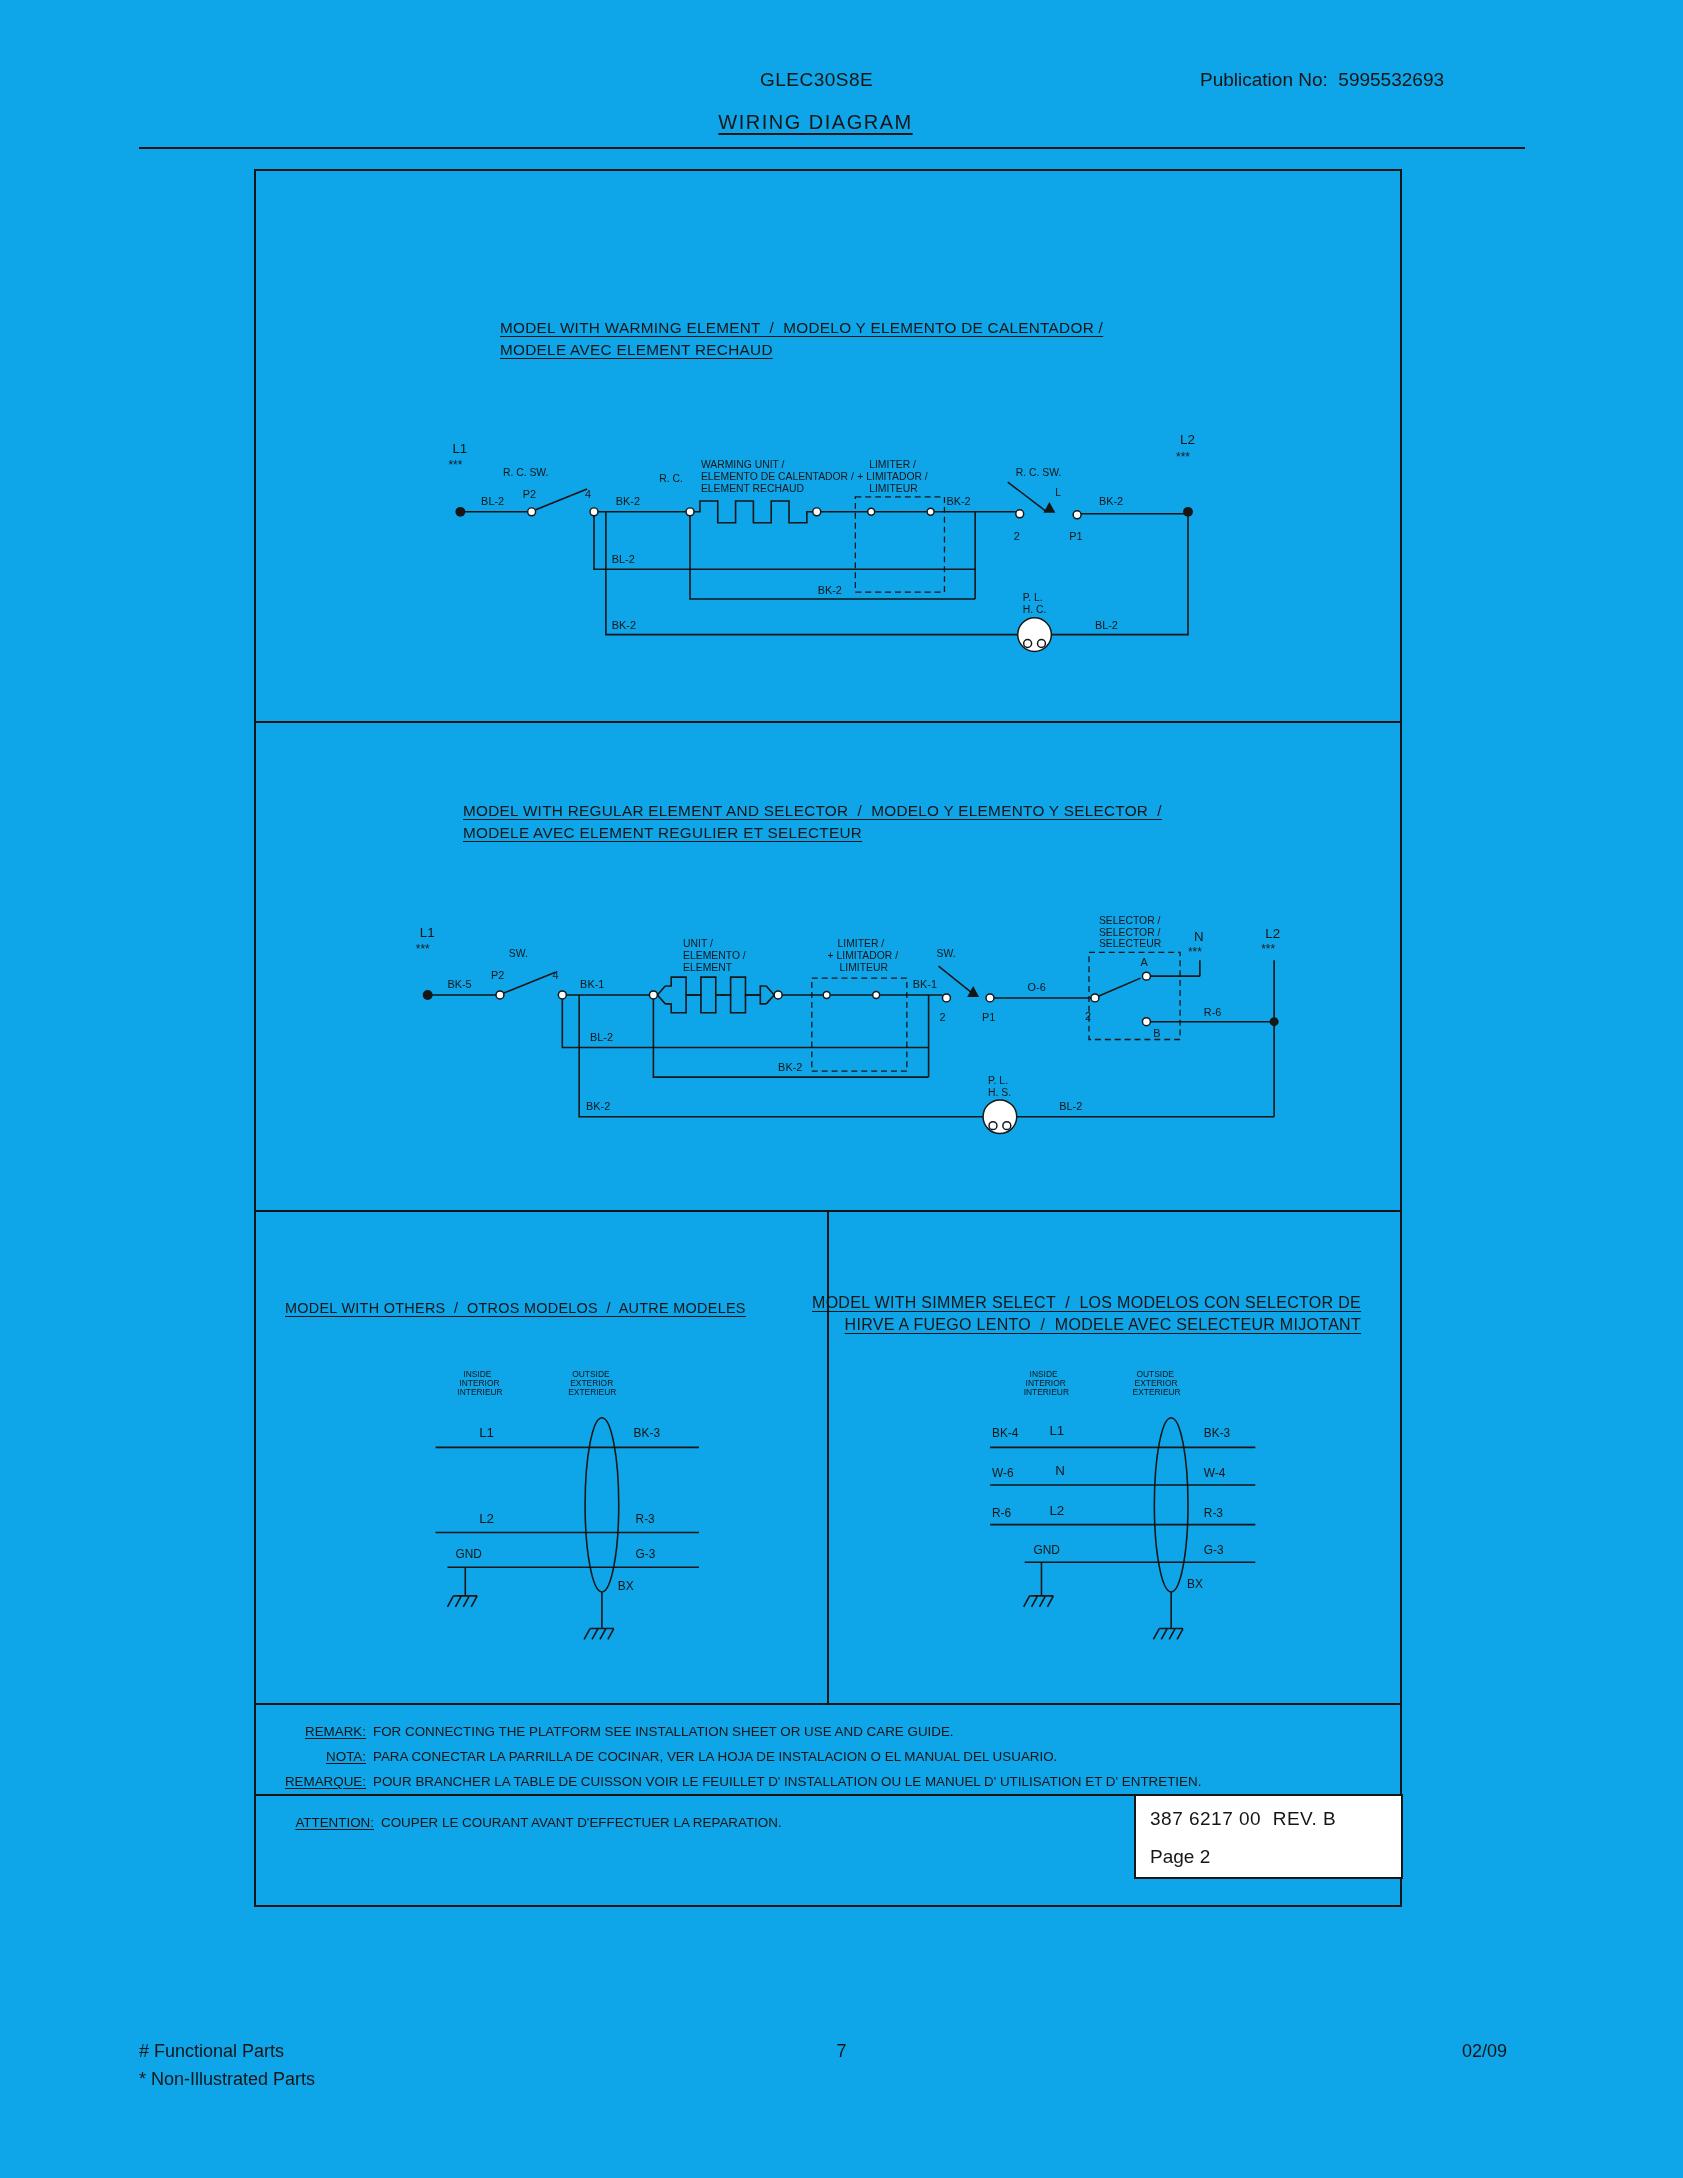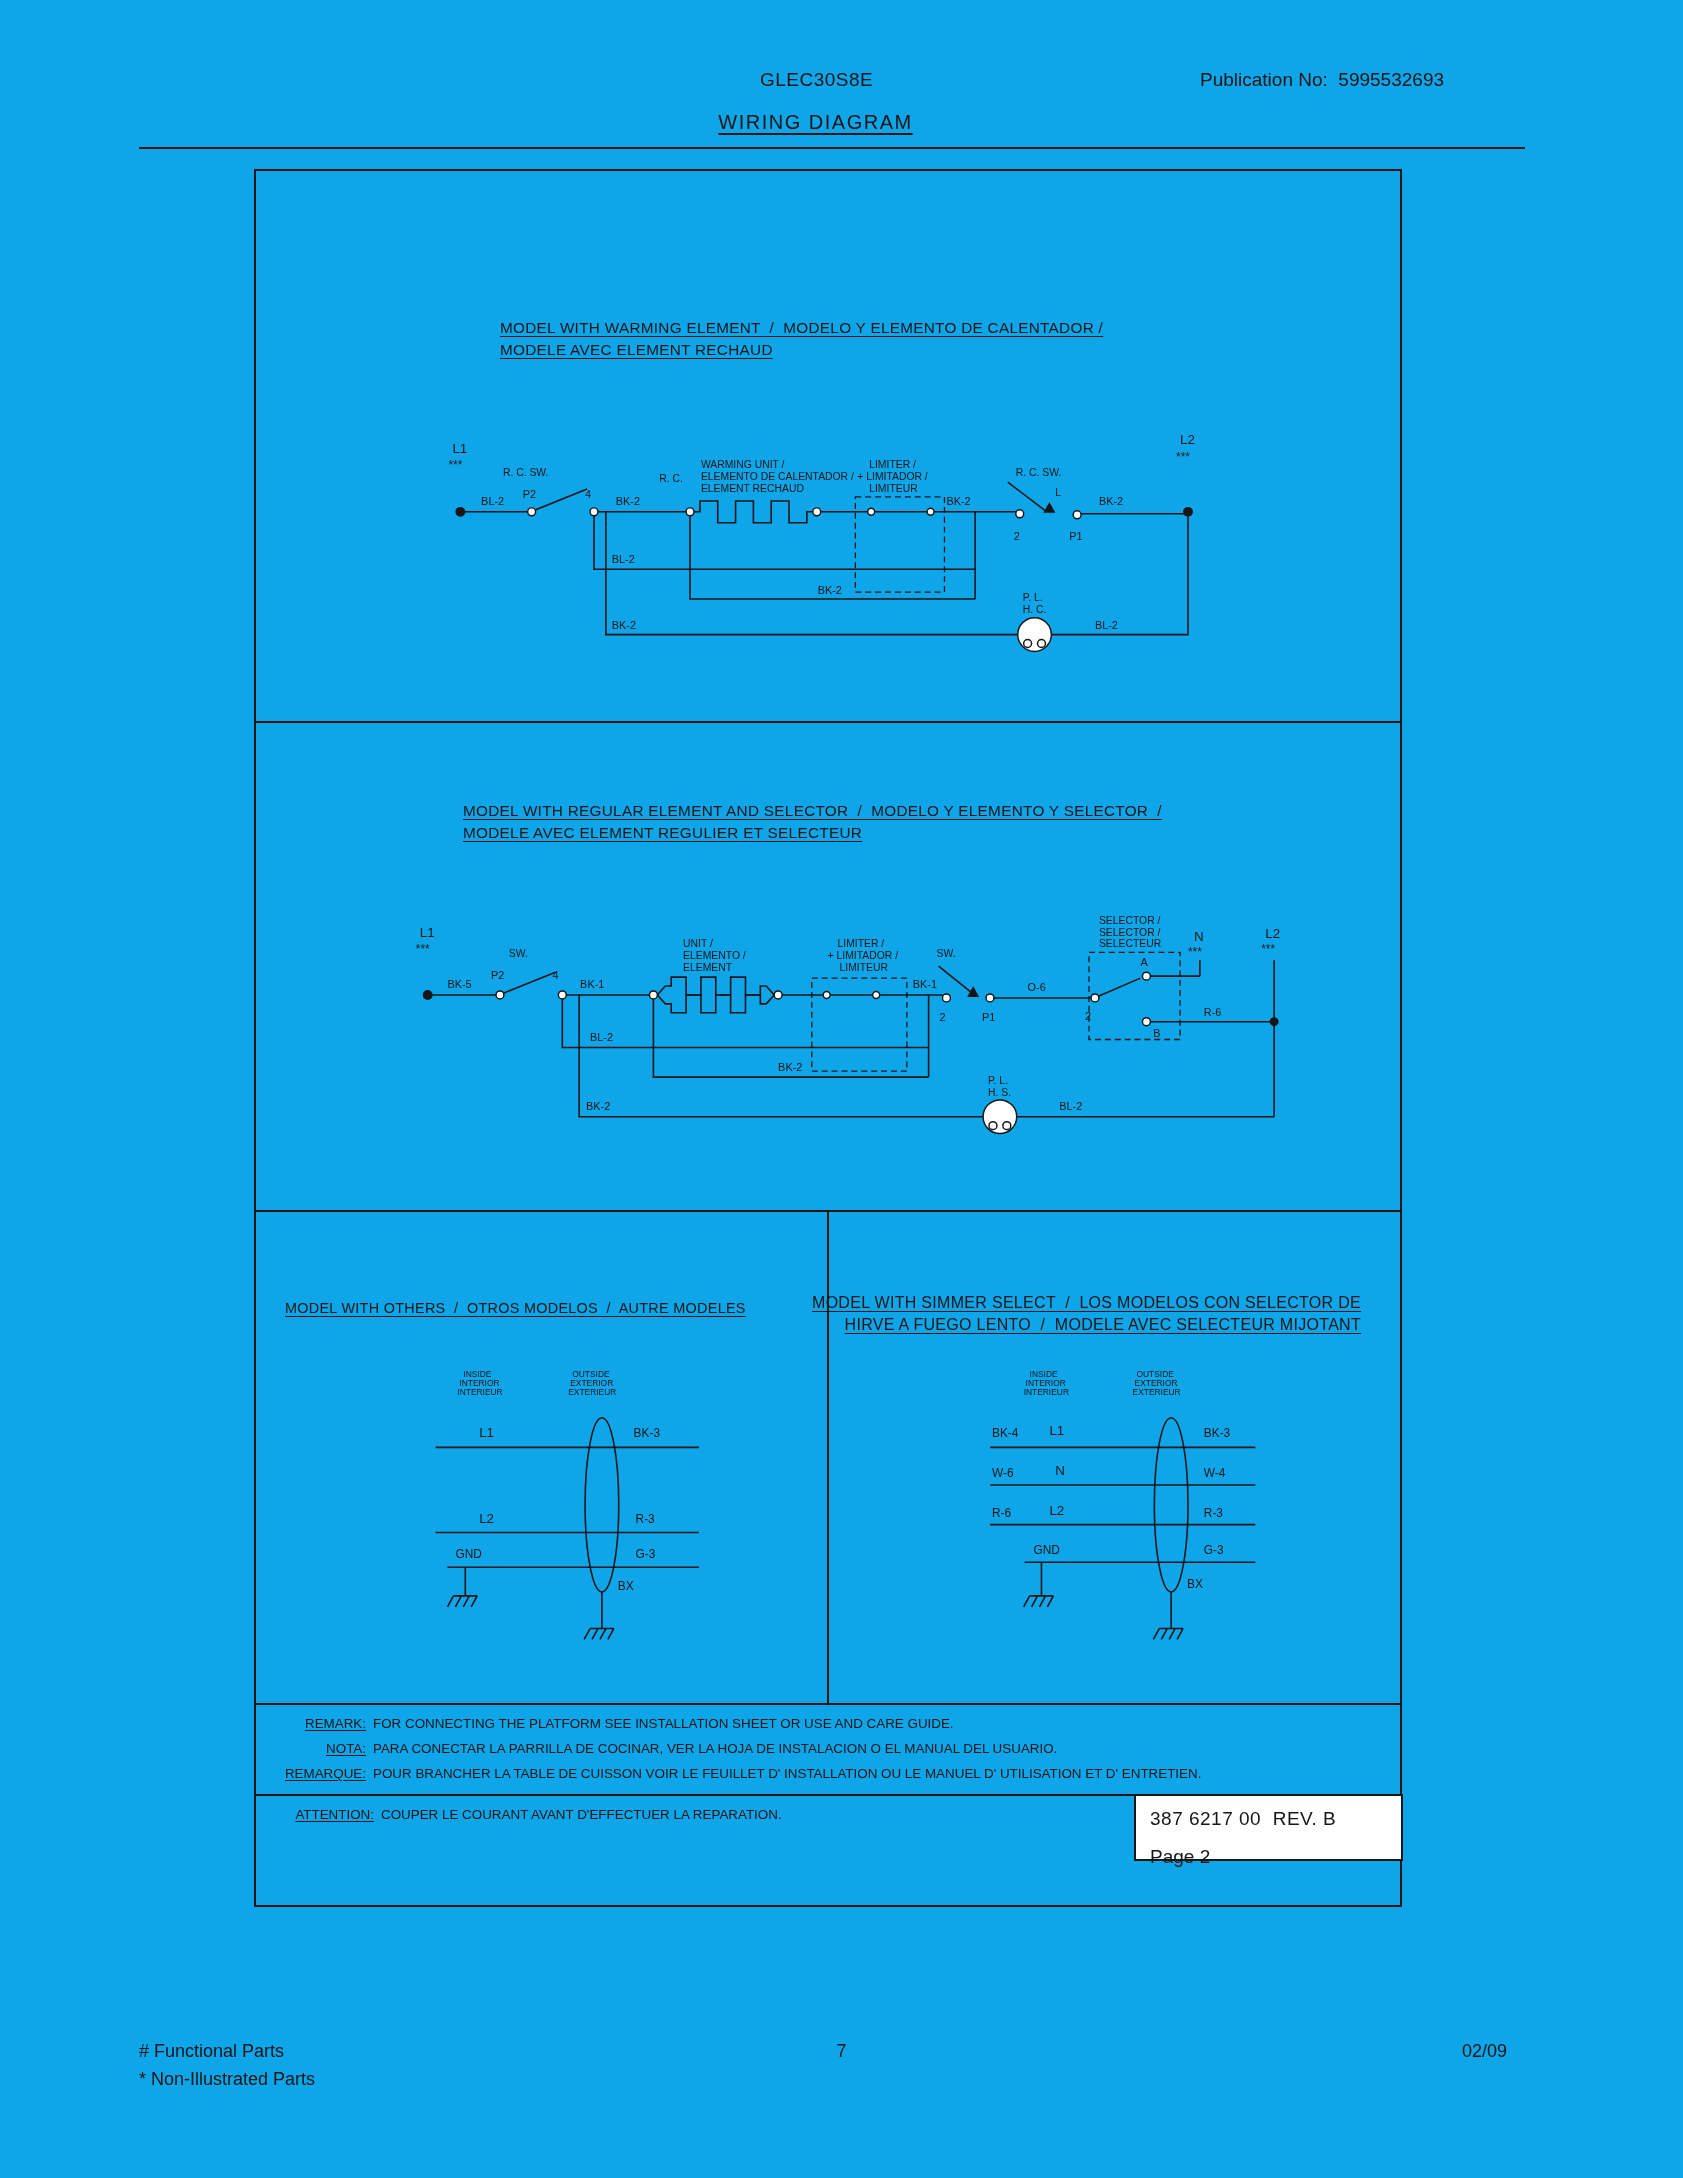--- a/index.html
+++ b/index.html
@@ -21,30 +21,30 @@
   .main-box { left:254px; top:169px; width:1148px; height:1738px; border:2px solid #161616; }
   .hline { position:absolute; left:0; width:100%; height:2px; background:#161616; }
   .vline { position:absolute; left:571px; top:1039px; width:2px; height:493px; background:#161616; }
 
   
   .sec-title { position:absolute; font-size:15.3px; letter-spacing:0.3px; }
   .sec-title .line { display:block; line-height:22px; text-decoration:underline;
                      text-underline-offset:3px; white-space:pre; }
 
   
-  .note-block { position:absolute; font-size:13.4px; }
+  .note-block { position:absolute; font-size:13.4px;margin-top:8px; }
   .note-row { display:flex; line-height:25px; }
   .note-label { display:block; text-align:right; text-decoration:underline;
                 text-underline-offset:2px; white-space:pre; }
   .remark-block .note-label { width:99px; }
   .caution-block .note-label { width:95px; }
   .note-text { margin-left:7px; white-space:pre; }
 
   
-  .part-box { left:1134px; top:1794px; width:269px; height:67px; border:2px solid #161616;
+  .part-box { left:1134px; top:1794px; width:269px; height:85px; border:2px solid #161616;
               background:#fff; padding:12px 0 0 14px; }
   .part-number { font-size:19px; letter-spacing:0.5px; white-space:pre; }
   .part-page { font-size:19px; margin-top:16px; }
 
   
   .f1 { left:139px; top:2041px; font-size:18px; }
   .f2 { left:139px; top:2069px; font-size:18px; }
   .f-page { left:0; top:2041px; width:1683px; text-align:center; font-size:18px; }
   .f-date { left:1462px; top:2041px; font-size:18px; }
 

